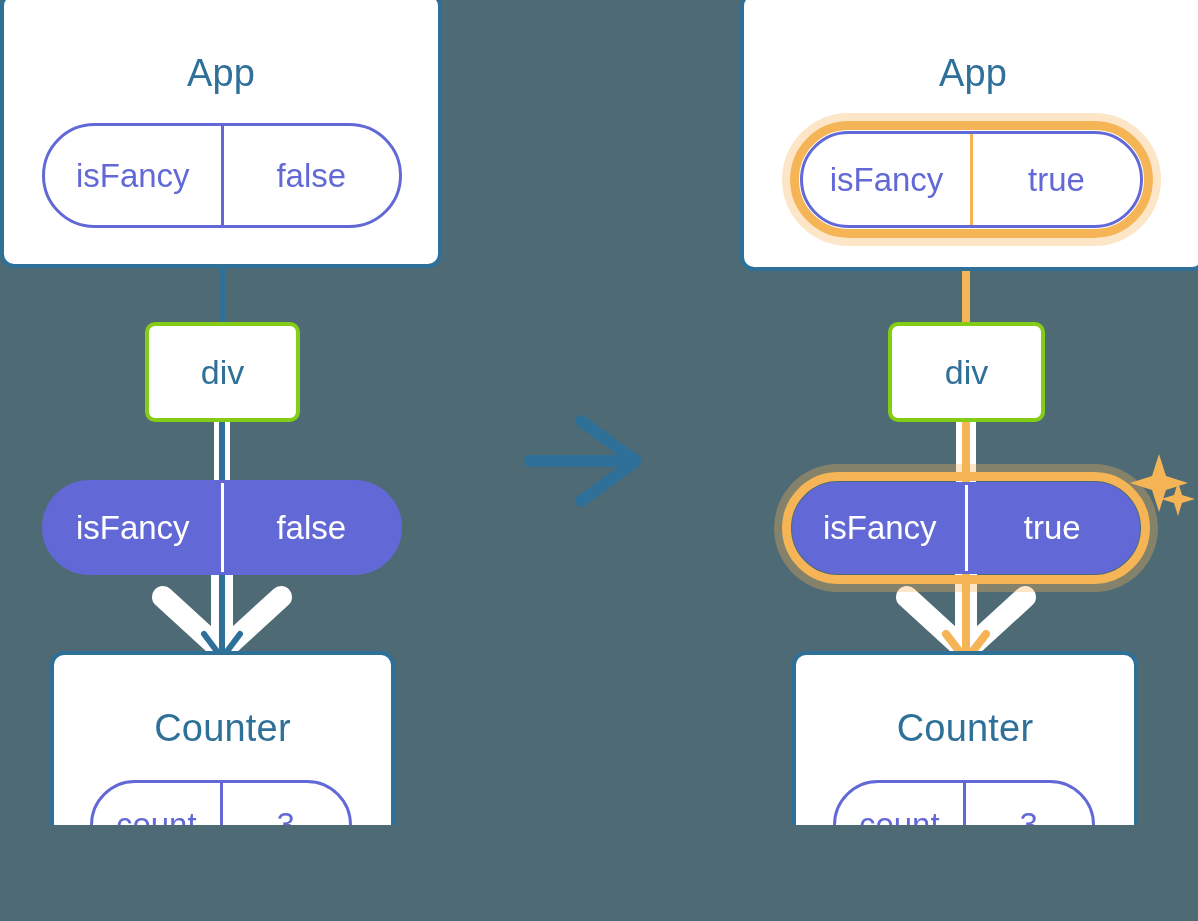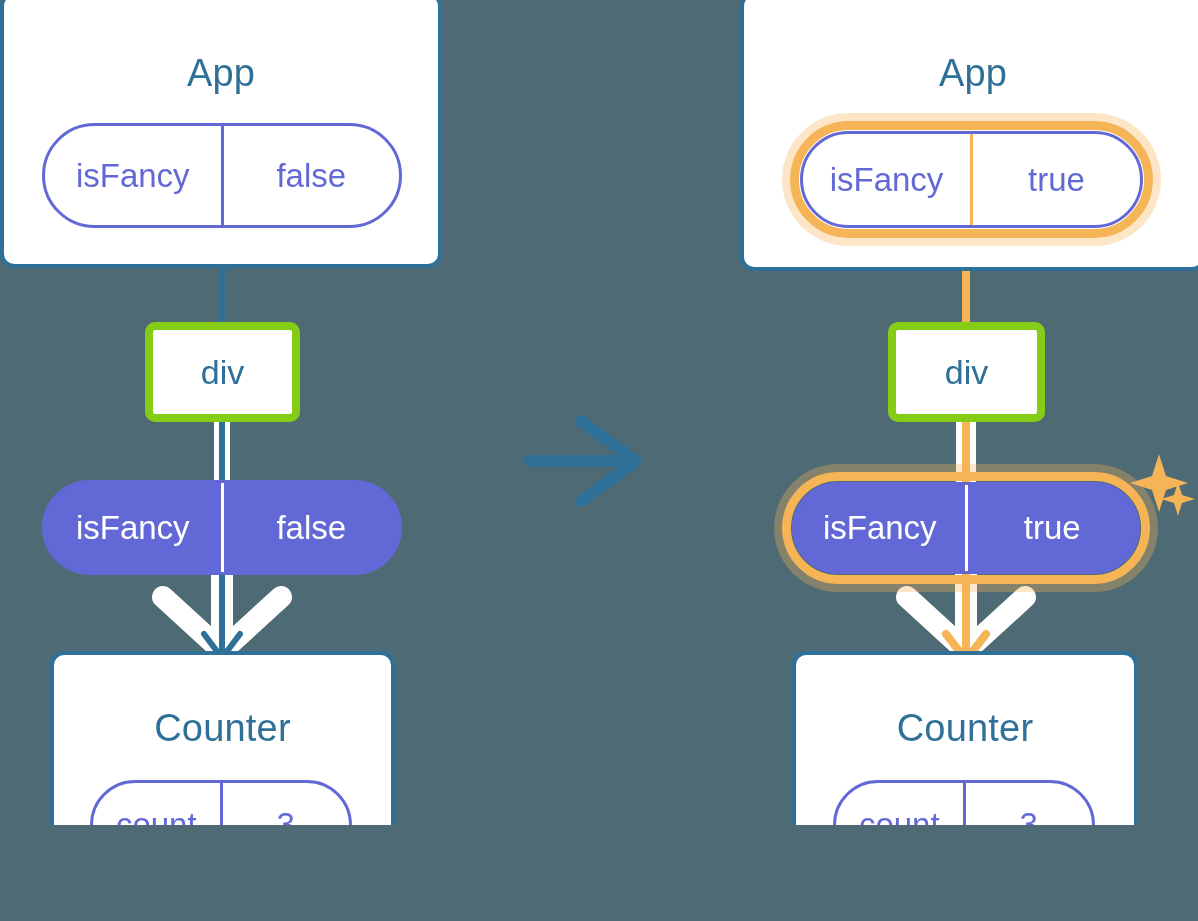--- a/index.html
+++ b/index.html
@@ -37,21 +37,21 @@
     width: 100%;
     text-align: center;
     color: #2f7099;
     font-size: 38px;
     font-weight: 400;
     letter-spacing: 0.2px;
   }
   .small-box {
     position: absolute;
     background: #ffffff;
-    border: 8px solid #84cc16;
+    border: 4px solid #84cc16;
     border-radius: 10px;
     box-sizing: border-box;
     display: flex;
     align-items: center;
     justify-content: center;
     color: #2f7099;
     font-size: 34px;
   }
 
   

